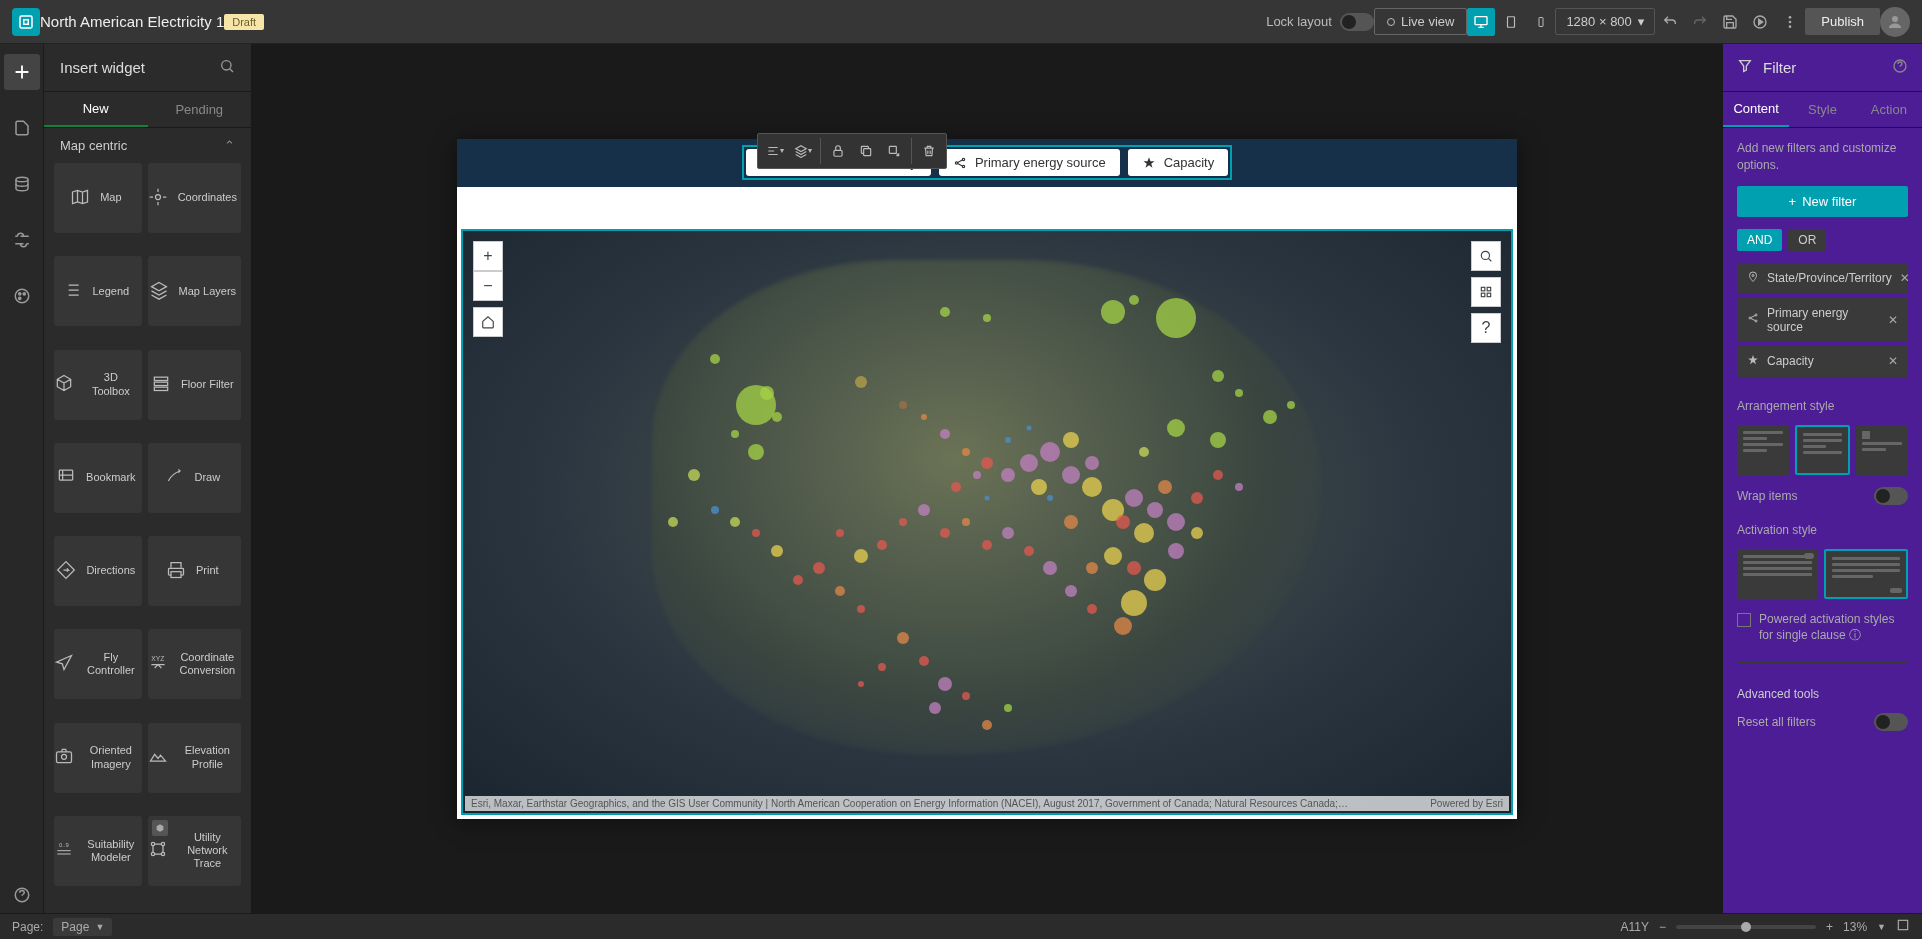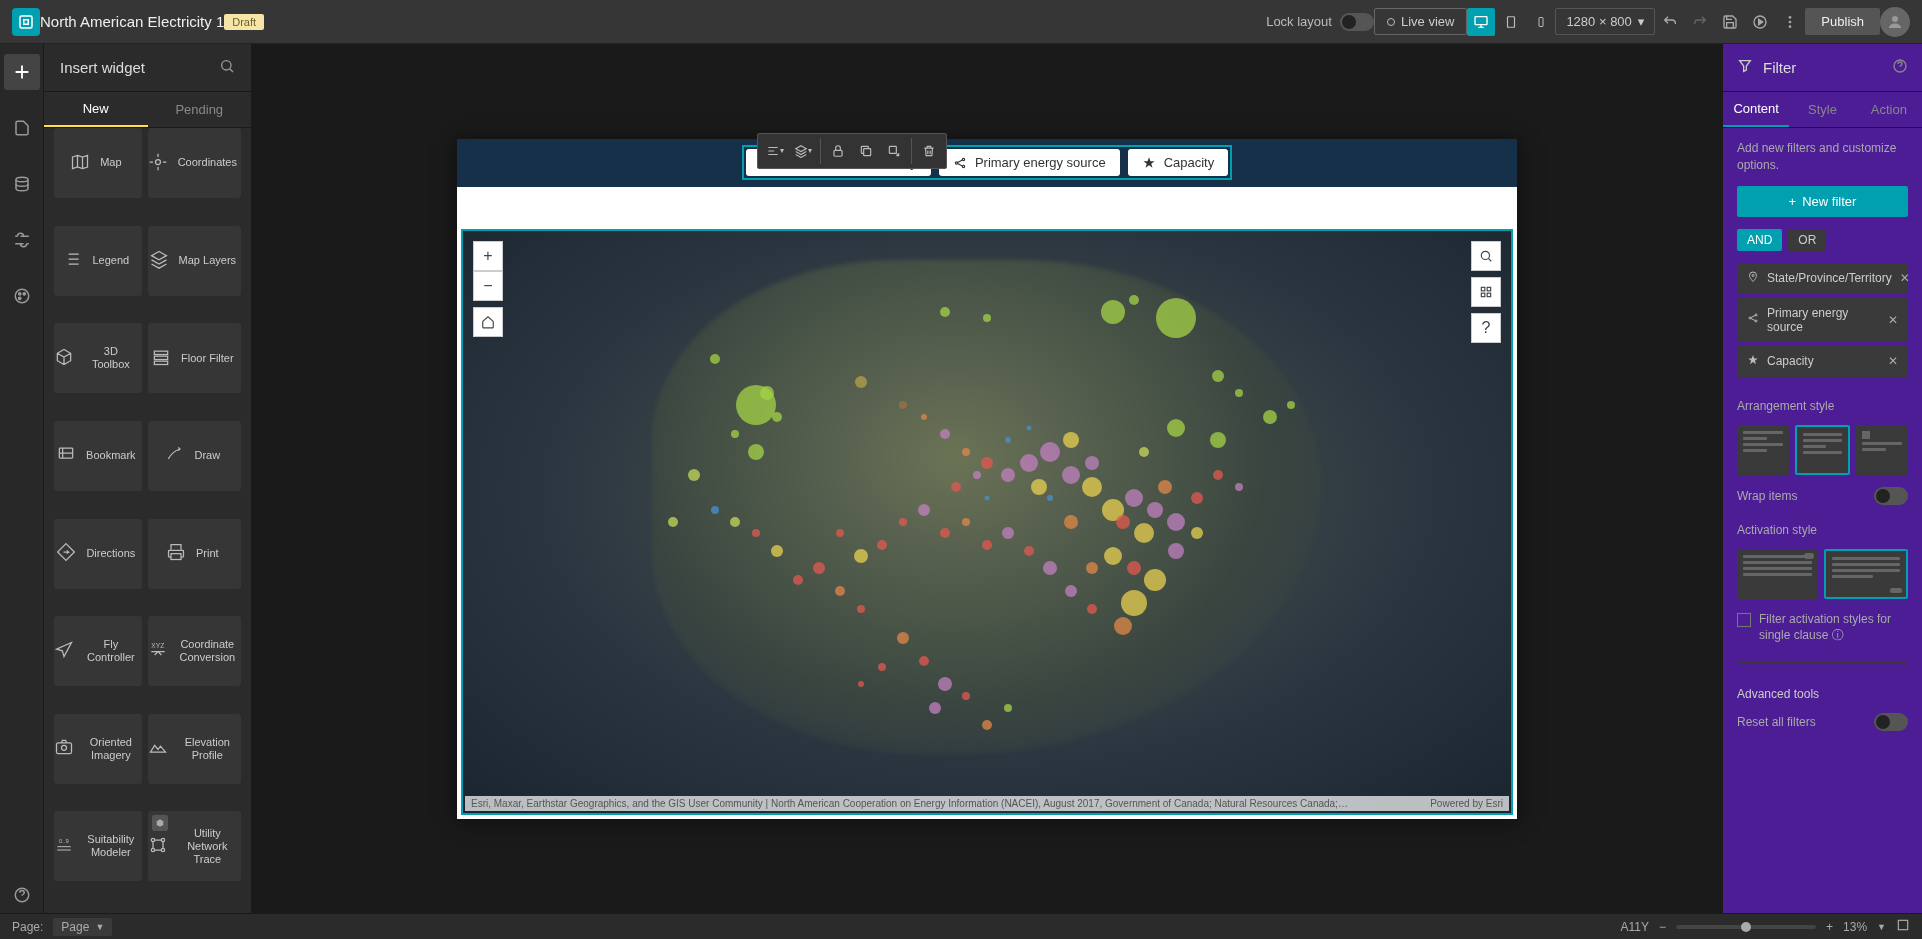--- a/index.html
+++ b/index.html
@@ -26,21 +26,21 @@
 .left-rail { width:44px; background:#282828; display:flex; flex-direction:column; align-items:center; padding-top:10px; gap:20px; border-right:1px solid #1a1a1a; }
 .rail-btn { width:36px; height:36px; display:flex; align-items:center; justify-content:center; cursor:pointer; color:#999; border-radius:3px; }
 .rail-btn.active { background:#444; color:#fff; }
 .rail-spacer { flex:1; }
 .left-panel { width:208px; background:#2b2b2b; display:flex; flex-direction:column; border-right:1px solid #1a1a1a; }
 .panel-header { height:48px; display:flex; align-items:center; justify-content:space-between; padding:0 16px; border-bottom:1px solid #1a1a1a; }
 .panel-title { font-size:15px; color:#ddd; }
 .search-icon { cursor:pointer; color:#999; }
 .tabs { display:flex; height:36px; border-bottom:1px solid #1a1a1a; }
 .tab { flex:1; display:flex; align-items:center; justify-content:center; cursor:pointer; color:#888; font-size:13px; }
-.tab.active { color:#fff; border-bottom:2px solid #fde047; }
+.tab.active { color:#fff; border-bottom:2px solid #15803d; }
 .section-header { display:flex; align-items:center; justify-content:space-between; padding:10px 16px; cursor:pointer; }
 .section-title { color:#ccc; font-size:13px; }
 .widget-grid { display:grid; grid-template-columns:1fr 1fr; gap:6px; padding:0 10px 10px; overflow-y:auto; flex:1; }
 .widget-grid::-webkit-scrollbar { width:6px; }
 .widget-grid::-webkit-scrollbar-thumb { background:#555; border-radius:3px; }
 .widget-card { background:#363636; border-radius:3px; height:70px; display:flex; flex-direction:row; align-items:center; justify-content:center; gap:6px; cursor:pointer; position:relative; }
 .widget-icon { color:#bbb; }
 .widget-label { font-size:11px; color:#ccc; text-align:center; line-height:1.2; padding:0 4px; }
 .widget-new { position:absolute; top:4px; left:4px; width:16px; height:16px; background:#555; border-radius:2px; display:flex; align-items:center; justify-content:center; }
 .canvas-area { flex:1; background:#1a1a1a; display:flex; align-items:center; justify-content:center; padding:20px; position:relative; }
@@ -221,20 +221,24 @@
       <div class="panel-header">
         <span class="panel-title">Insert widget</span>
         <span class="search-icon"><svg width="16" height="16" viewBox="0 0 24 24" fill="none" stroke="currentColor" stroke-width="2">
               <circle cx="11" cy="11" r="7"></circle>
               <path d="M21 21l-5-5"></path>
             </svg></span>
       </div>
       <div class="tabs">
         <div class="tab active">New</div>
         <div class="tab">Pending</div>
+      </div>
+      <div class="section-header">
+        <span class="section-title">Map centric</span>
+        <span style="color:#888">⌃</span>
       </div>
       <div class="widget-grid" id="widget-grid">
           <div class="widget-card">
             <div class="widget-icon"><svg width="20" height="20" viewBox="0 0 24 24" fill="none" stroke="currentColor" stroke-width="1.5">
                 <path d="M3 6l6-2 6 2 6-2v14l-6 2-6-2-6 2V6zM9 4v14M15 6v14"></path>
               </svg></div>
             <div class="widget-label">Map</div>
           </div>
           <div class="widget-card">
             <div class="widget-icon"><svg width="20" height="20" viewBox="0 0 24 24" fill="none" stroke="currentColor" stroke-width="1.5">
@@ -635,21 +639,21 @@
           <div class="arr-opt active" style="position:relative">
               <div class="arr-line"></div>
               <div class="arr-line"></div>
               <div class="arr-line"></div>
               <div class="arr-line short"></div>
               <div style="position:absolute;bottom:4px;right:4px;width:12px;height:5px;background:#666;border-radius:2px"></div>
             </div>
         </div>
         <div class="checkbox-row">
           <div class="cb"></div>
-          <span><span>Filter activation styles for single clause</span> <span style="cursor:pointer">ⓘ</span></span>
+          <span><span>Powered activation styles for single clause</span> <span style="cursor:pointer">ⓘ</span></span>
         </div>
         <div class="divider"></div>
         <div class="section-label" style="color:#ccc">Advanced tools</div>
         <div class="row-sb">
           <span style="font-size:12px;color:#aaa">Reset all filters</span>
           <div class="toggle"></div>
         </div>
       </div>
     </div>
   </div>

